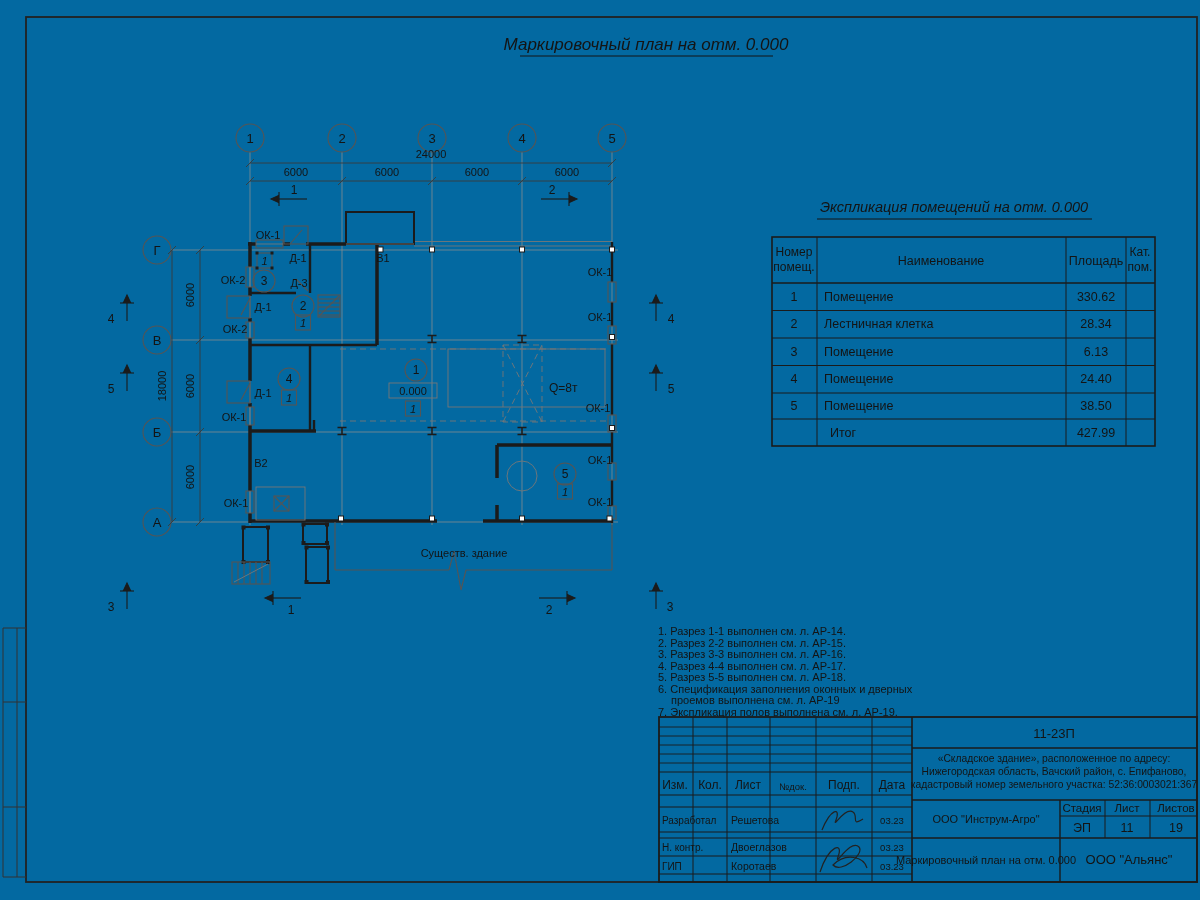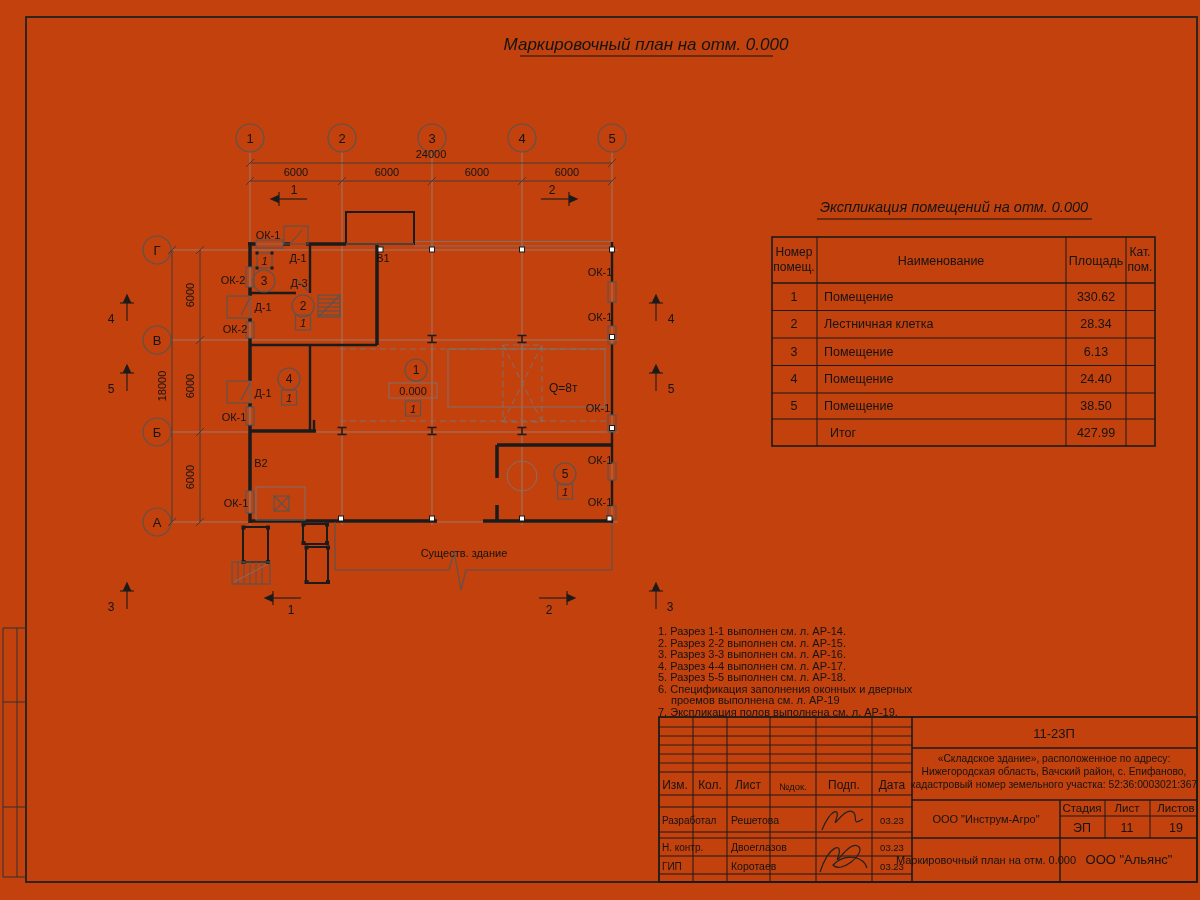--- a/index.html
+++ b/index.html
@@ -1,16 +1,16 @@
 <!DOCTYPE html>
 <html><head>
 <meta charset="utf-8">
 <style>
   html,body{margin:0;padding:0;background:#fff;}
-  .sheet{position:relative;width:1200px;height:900px;background:#c2410c;overflow:hidden;}
+  .sheet{position:relative;width:1200px;height:900px;background:#0369a1;overflow:hidden;}
   svg text{font-family:"Liberation Sans","DejaVu Sans",sans-serif;fill:#141414;}
   .t-italic{font-style:italic;}
   .thin{stroke:#8f8f8f;stroke-width:0.75;}
   .dim{stroke:#3a3a3a;stroke-width:0.9;}
   .wall{stroke:#1b1b1b;stroke-width:3.5;stroke-linecap:butt;fill:none;}
   .wallmid{stroke:#1b1b1b;stroke-width:2.4;fill:none;}
   .lite{stroke:#555;stroke-width:1.1;fill:none;}
   .xlite{stroke:#777;stroke-width:0.9;fill:none;}
   .dash{stroke:#777;stroke-width:0.9;fill:none;stroke-dasharray:6 4;}
   .tb{stroke:#1b1b1b;fill:none;}

